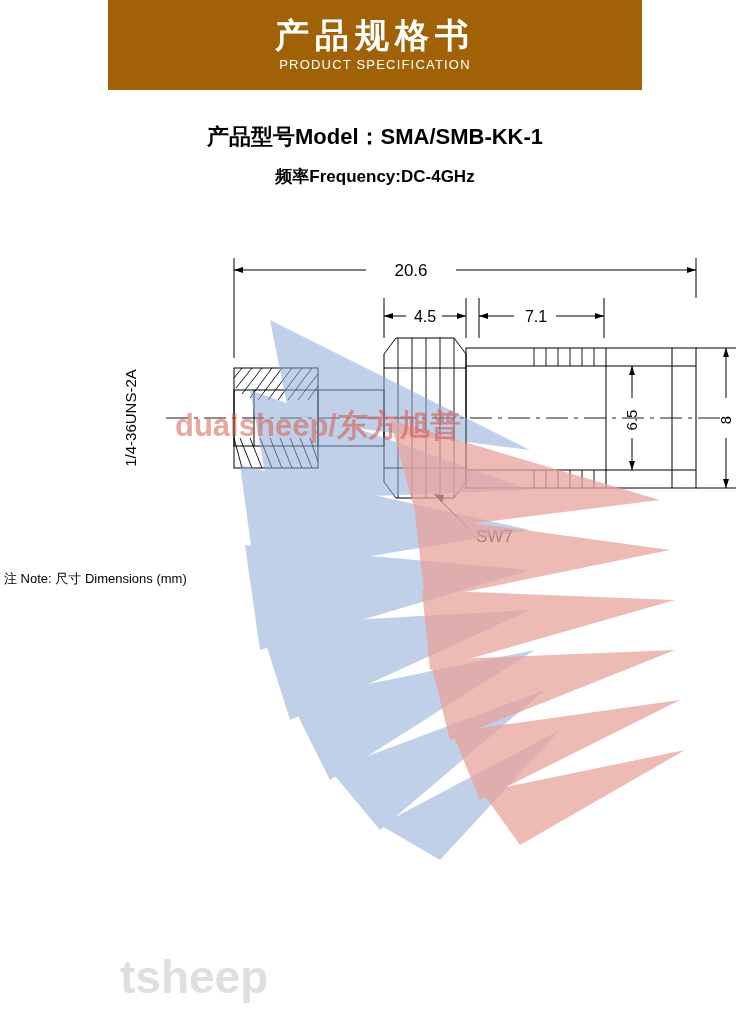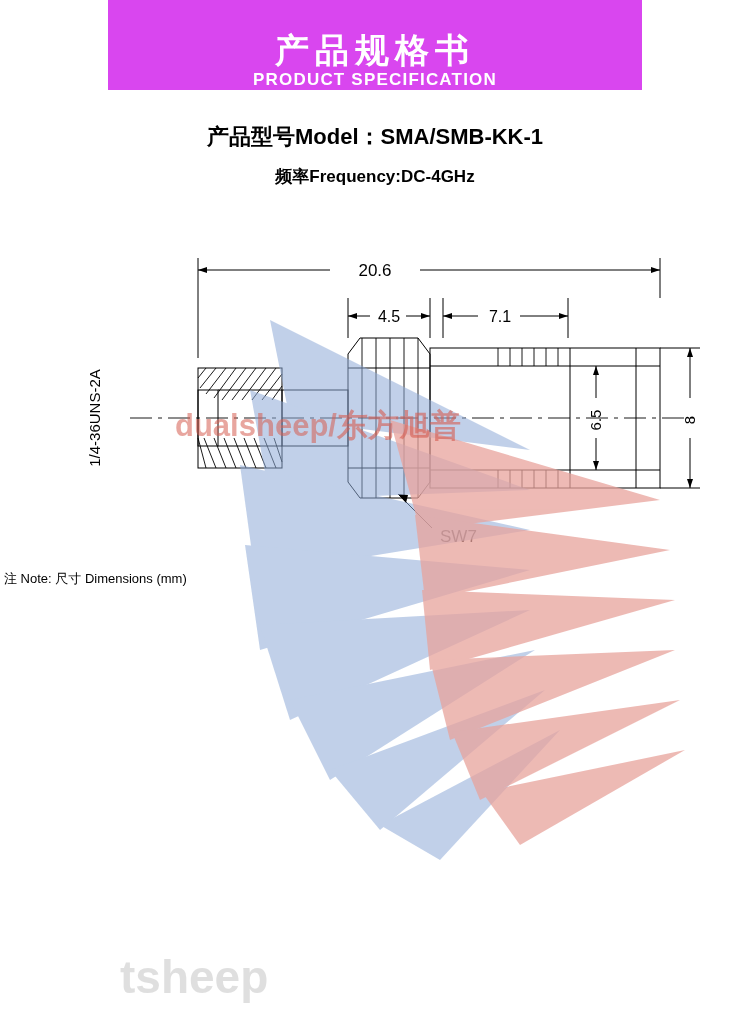--- a/index.html
+++ b/index.html
@@ -14,49 +14,48 @@
     position: relative;
     width: 750px; height: 1025px;
     background: #ffffff;
     overflow: hidden;
   }
 
   
   .banner {
     position: relative;
     height: 90px;
-    background: #d946ef;
+    background: #a16207;
     display: flex;
     flex-direction: column;
     align-items: center;
-    justify-content: flex-end;
+    justify-content: center;
     color: #ffffff;
     overflow: hidden;
   }
   .banner .side {
     position: absolute;
     top: 0; bottom: 0;
     width: 108px;
     background: #ffffff;
   }
   .banner .side.left { left: 0; }
   .banner .side.right { right: 0; }
   .banner-title {
     font-size: 34px;
     font-weight: bold;
     letter-spacing: 6px;
     line-height: 40px;
     z-index: 2;
   }
   .banner-sub {
-    font-size: 17px;
+    font-size: 13px;
     letter-spacing: 1.2px;
     line-height: 20px;
     z-index: 2;
-    font-weight: bold;
   }
 
   
   .model-block {
     text-align: center;
     padding-top: 30px;
   }
   .model-line {
     font-size: 22px;
     font-weight: bold;
@@ -69,20 +68,21 @@
     color: #000;
     line-height: 30px;
     margin-top: 8px;
   }
 
   
   .drawing {
     position: relative;
     height: 400px;
     margin-top: 6px;
+    padding-left: 36px;
   }
   .drawing svg { display: block; }
 
   .note {
     position: absolute;
     left: 4px;
     bottom: 10px;
     font-size: 13px;
     color: #000;
   }

